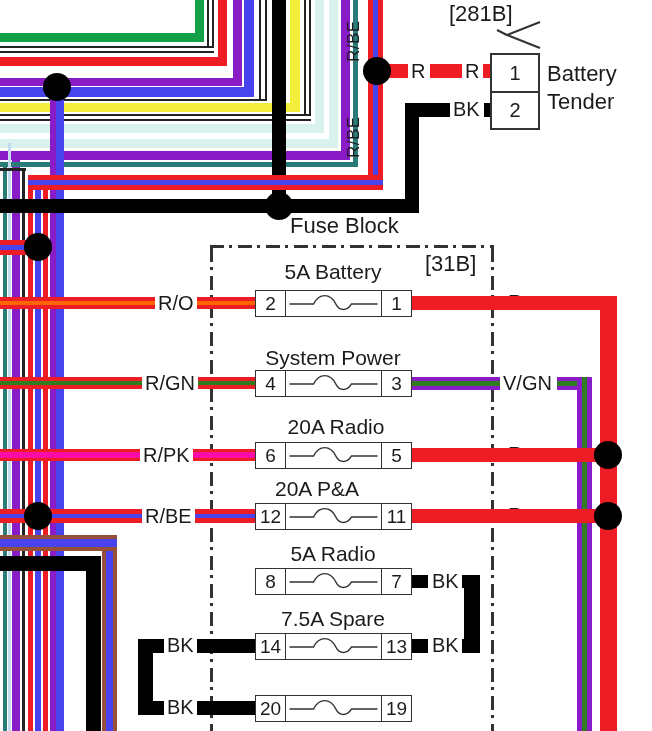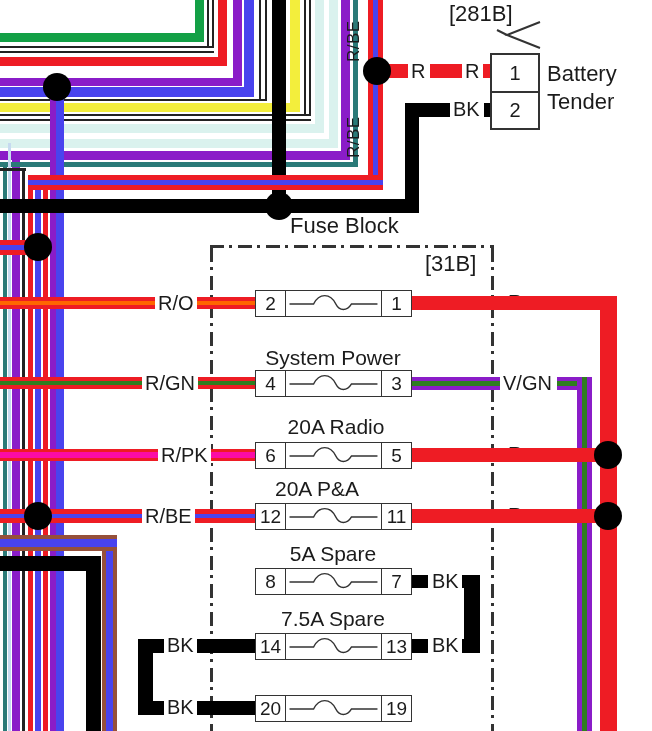--- a/index.html
+++ b/index.html
@@ -84,21 +84,21 @@
   <div class="w h" style="left: 0px; top: 297px; width: 255px; height: 12px; background: linear-gradient(rgb(238, 28, 36) 0%, rgb(238, 28, 36) 30%, rgb(255, 102, 0) 30%, rgb(255, 102, 0) 70%, rgb(238, 28, 36) 70%, rgb(238, 28, 36) 100%);"></div>
   <div class="w h" style="left: 0px; top: 377px; width: 255px; height: 12px; background: linear-gradient(rgb(238, 28, 36) 0%, rgb(238, 28, 36) 31%, rgb(47, 125, 31) 31%, rgb(47, 125, 31) 69%, rgb(238, 28, 36) 69%, rgb(238, 28, 36) 100%);"></div>
   <div class="w h" style="left: 0px; top: 449px; width: 255px; height: 12px; background: linear-gradient(rgb(238, 28, 36) 0%, rgb(238, 28, 36) 27%, rgb(251, 12, 166) 27%, rgb(251, 12, 166) 73%, rgb(238, 28, 36) 73%, rgb(238, 28, 36) 100%);"></div>
   <div class="w h" style="left: 0px; top: 509px; width: 255px; height: 14px; background: linear-gradient(rgb(238, 28, 36) 0%, rgb(238, 28, 36) 33%, rgb(73, 67, 238) 33%, rgb(73, 67, 238) 67%, rgb(238, 28, 36) 67%, rgb(238, 28, 36) 100%);"></div>
   <div class="w h" style="left: 138px; top: 639px; width: 117px; height: 14px; background: rgb(0, 0, 0);"></div>
   <div class="w h" style="left: 138px; top: 701px; width: 117px; height: 14px; background: rgb(0, 0, 0);"></div>
   <div class="w v" style="left: 138px; top: 639px; width: 15px; height: 76px; background: rgb(0, 0, 0);"></div>
 
   <div class="lbl wlabel" style="left:155px;top:290px">R/O</div>
   <div class="lbl wlabel" style="left:142px;top:370px">R/GN</div>
-  <div class="lbl wlabel" style="left:158px;top:442px">R/PK</div>
+  <div class="lbl wlabel" style="left:140px;top:442px">R/PK</div>
   <div class="lbl wlabel" style="left:142px;top:503px">R/BE</div>
   <div class="lbl wlabel" style="left:164px;top:632px">BK</div>
   <div class="lbl wlabel" style="left:164px;top:694px">BK</div>
 
   <div class="w h" style="left: 412px; top: 296px; width: 92px; height: 14px; background: rgb(238, 28, 36);"></div>
   <div class="w h" style="left: 412px; top: 377px; width: 88px; height: 13px; background: linear-gradient(rgb(138, 28, 200) 0%, rgb(138, 28, 200) 33%, rgb(47, 125, 31) 33%, rgb(47, 125, 31) 67%, rgb(138, 28, 200) 67%, rgb(138, 28, 200) 100%);"></div>
   <div class="w h" style="left: 412px; top: 448px; width: 92px; height: 14px; background: rgb(238, 28, 36);"></div>
   <div class="w h" style="left: 412px; top: 509px; width: 92px; height: 14px; background: rgb(238, 28, 36);"></div>
   <div class="w h" style="left: 412px; top: 575px; width: 16px; height: 13px; background: rgb(0, 0, 0);"></div>
   <div class="w h" style="left: 454px; top: 575px; width: 26px; height: 13px; background: rgb(0, 0, 0);"></div>
@@ -106,24 +106,25 @@
   <div class="w h" style="left: 454px; top: 639px; width: 26px; height: 14px; background: rgb(0, 0, 0);"></div>
   <div class="w v" style="left: 464px; top: 575px; width: 16px; height: 78px; background: rgb(0, 0, 0);"></div>
 
   <div class="lbl wlabel" style="left:505px;top:289px">R</div>
   <div class="lbl wlabel" style="left:500px;top:370px">V/GN</div>
   <div class="lbl wlabel" style="left:505px;top:441px">R</div>
   <div class="lbl wlabel" style="left:505px;top:502px">R</div>
   <div class="lbl wlabel" style="left:429px;top:568px">BK</div>
   <div class="lbl wlabel" style="left:429px;top:632px">BK</div>
 
+  <div class="lbl flabel" style="left:233px;top:258px">5A Battery</div>
   <div class="lbl flabel" style="left:233px;top:344px">System Power</div>
   <div class="lbl flabel" style="left:236px;top:413px">20A Radio</div>
   <div class="lbl flabel" style="left:217px;top:475px">20A P&amp;A</div>
-  <div class="lbl flabel" style="left:233px;top:540px">5A Spare</div>
+  <div class="lbl flabel" style="left:233px;top:540px">5A Radio</div>
   <div class="lbl flabel" style="left:233px;top:605px">7.5A Spare</div>
 
   <div class="fuse" style="left:255px;top:290px">
     <div class="pin pinL">2</div>
     <svg class="wave" viewBox="0 0 97 27">
         <path d="M1 14 H27 C33 2 45 2 51 14 C55 22 63 22 68 14 H96" fill="none" stroke="#333" stroke-width="1.6"></path>
       </svg>
     <div class="pin pinR">1</div>
   </div>
   <div class="fuse" style="left:255px;top:370px">

